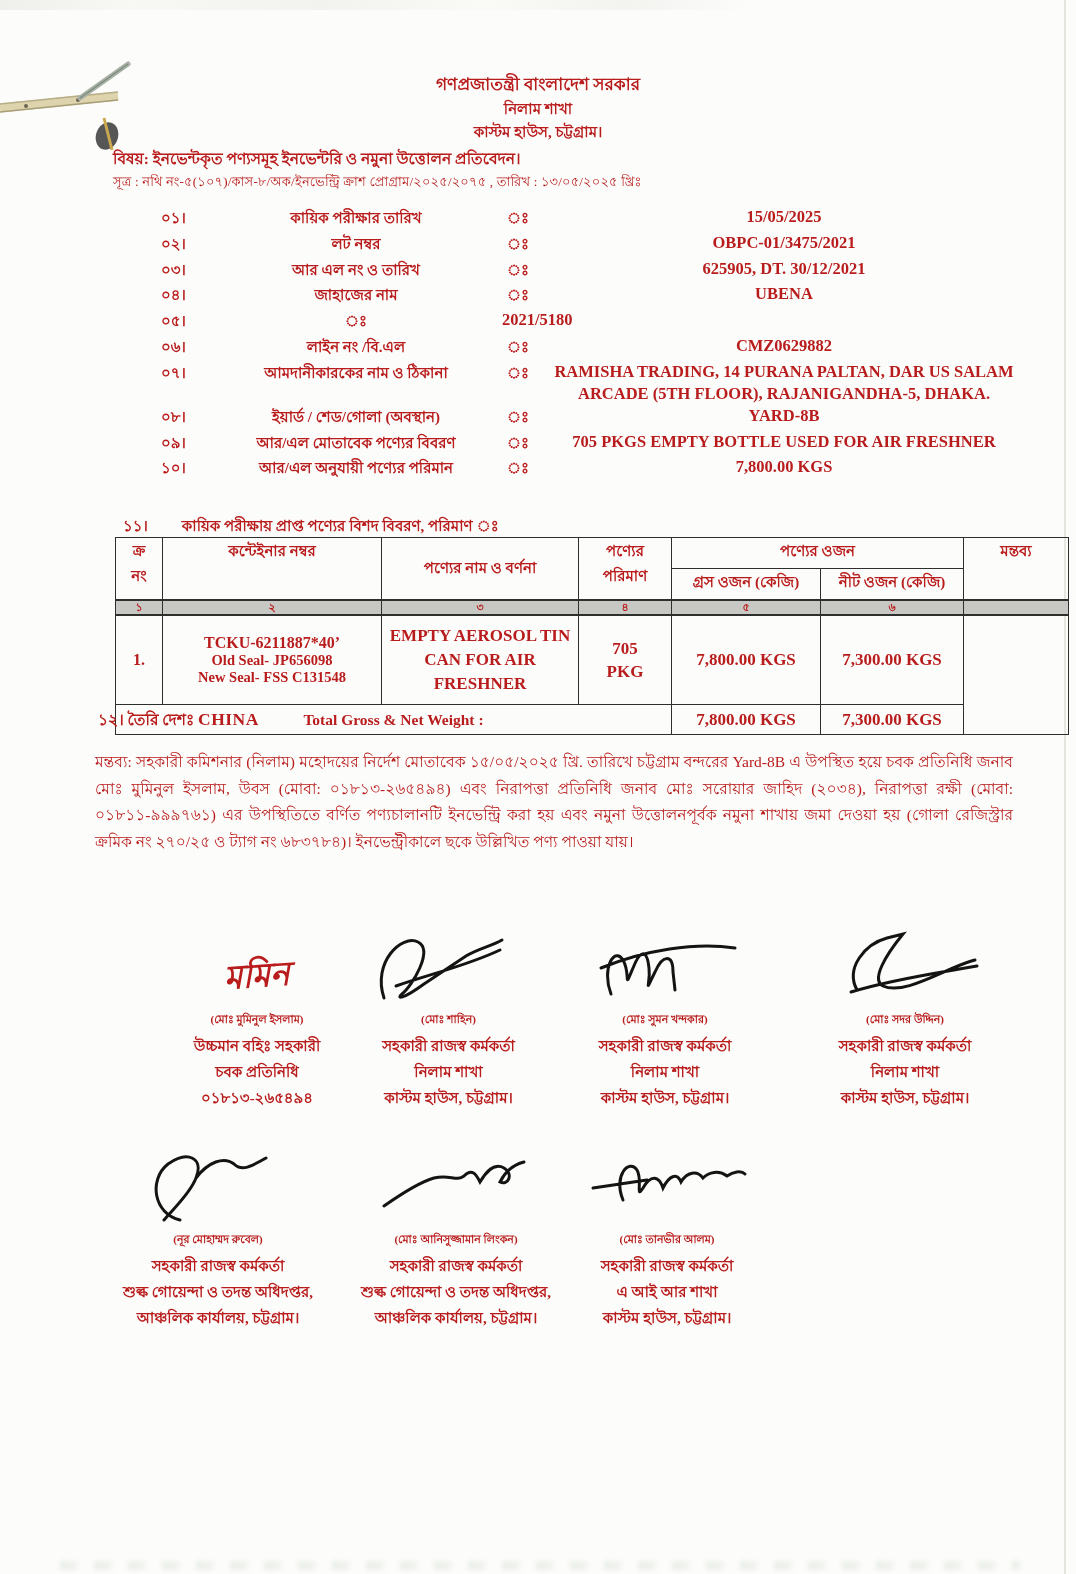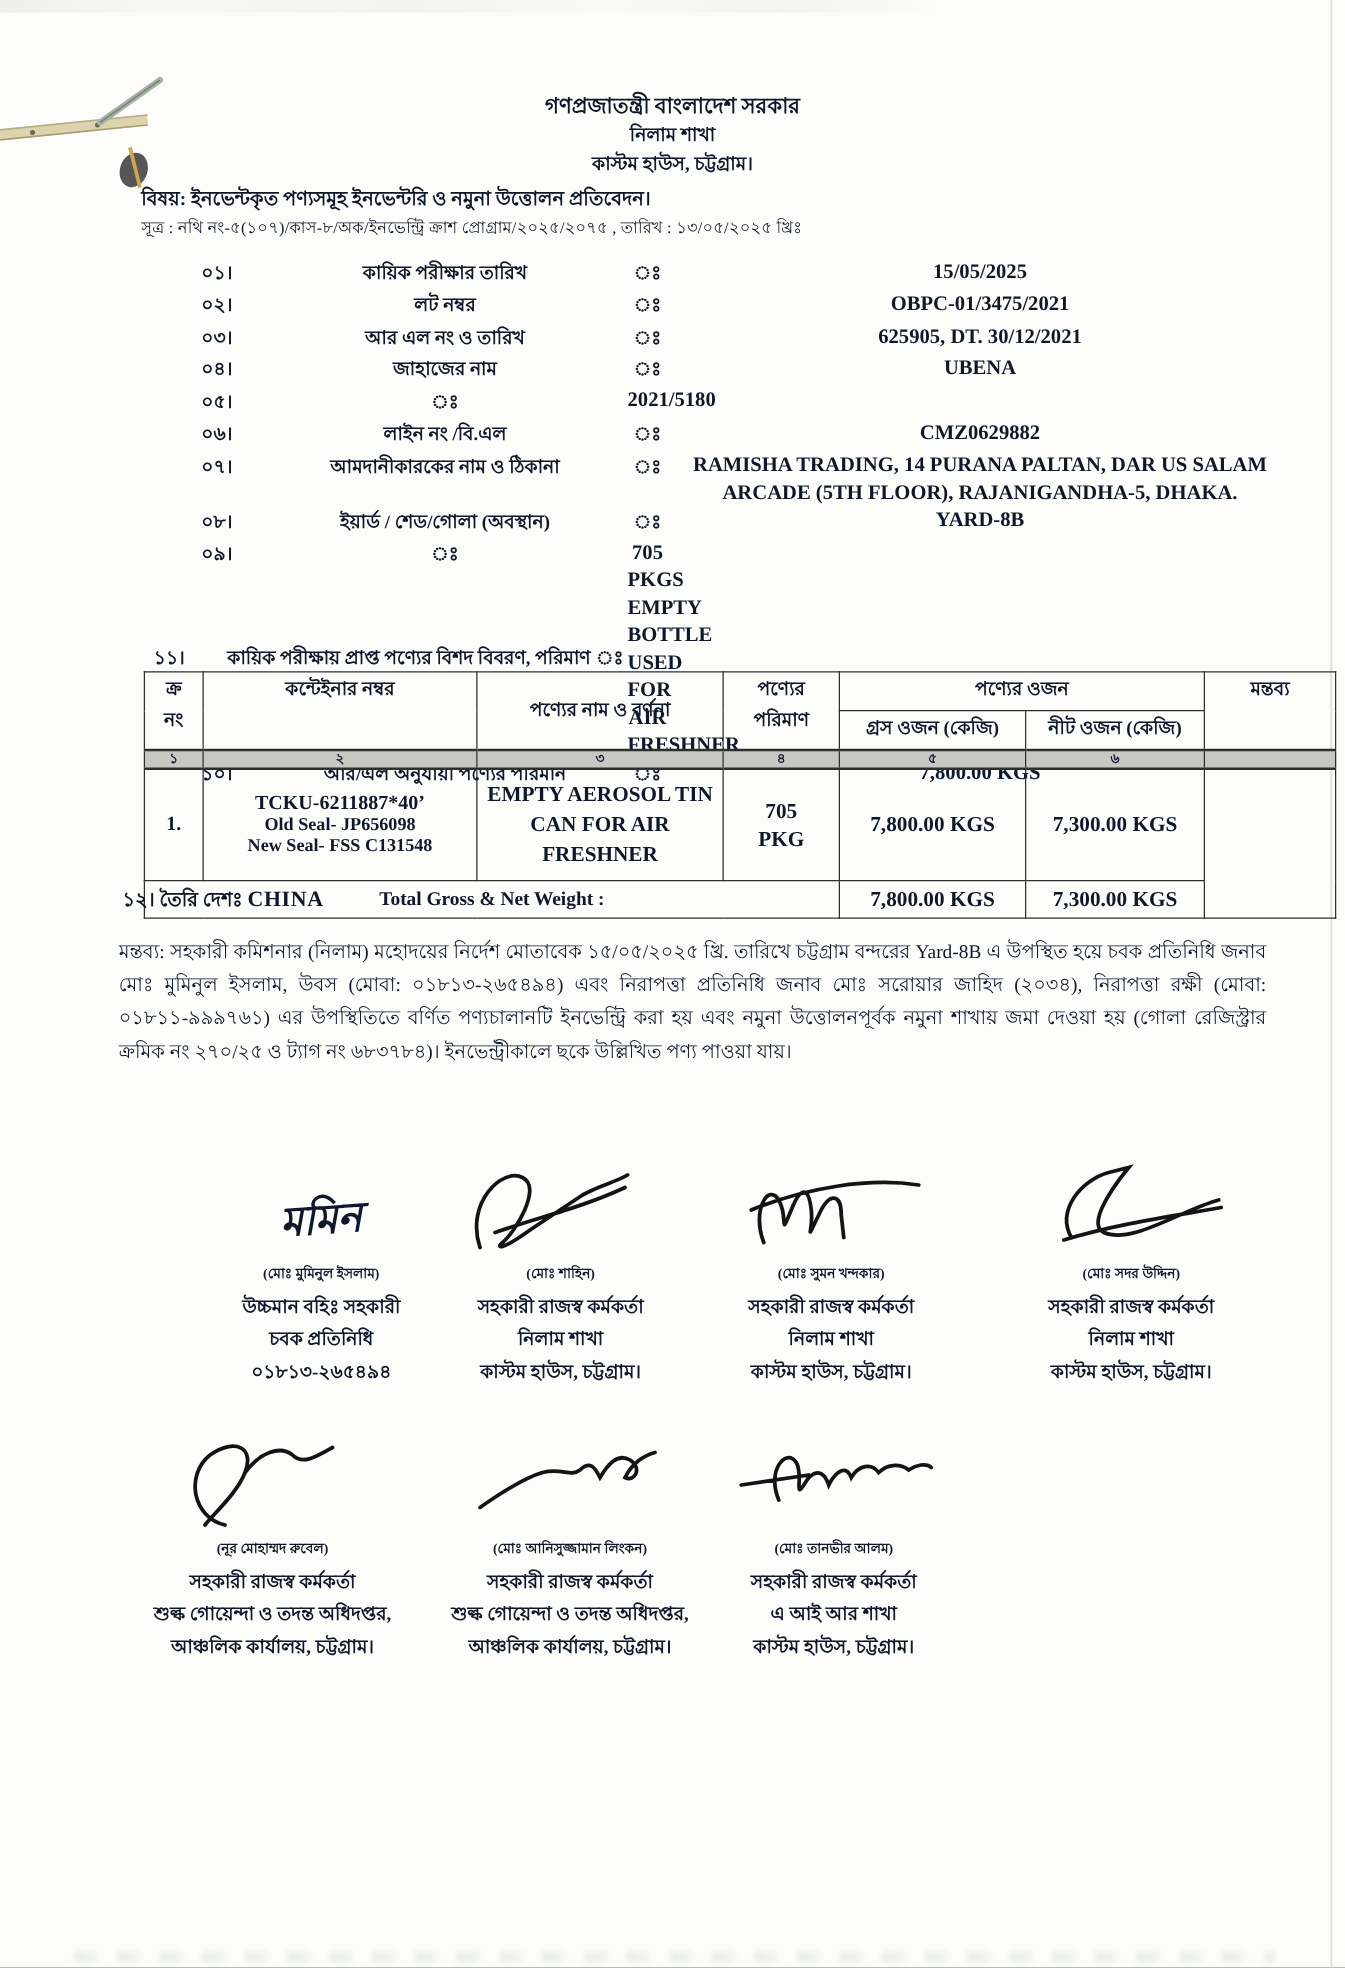--- a/index.html
+++ b/index.html
@@ -3,21 +3,21 @@
 <meta charset="utf-8">
 <style>
   html,body{margin:0;padding:0;background:#8a8a8a;}
   .page{
     position:relative;
     width:1076px;height:1574px;
     margin:0 auto;
     background:#fcfcfa;
     overflow:hidden;
     font-family:"Liberation Serif","DejaVu Serif",serif;
-    color:#0f172a;
+    color:#b91c1c;
   }
   .scan-top{position:absolute;top:0;left:0;width:100%;height:10px;
     background:linear-gradient(90deg,#e9e9e6 0%,#f6f6f3 12%,#eeeeea 30%,#f9f9f6 45%,#efefec 58%,#fcfcfa 70%);
     opacity:.7;}
   .scan-right{position:absolute;top:0;right:10px;width:2px;height:100%;background:#e6e6e1;}
   .bleed-bottom{position:absolute;left:60px;bottom:4px;width:960px;height:9px;
     background:repeating-linear-gradient(90deg,#c9d6c9 0px,#d7e0d5 14px,transparent 20px,transparent 34px);
     filter:blur(2px);opacity:.35;}
 
   
@@ -149,20 +149,21 @@
         <span class="fvalue">RAMISHA TRADING, 14 PURANA PALTAN, DAR US SALAM ARCADE (5TH FLOOR), RAJANIGANDHA-5, DHAKA.</span>
       </div>
       <div class="frow">
         <span class="fno">০৮।</span>
         <span class="flabel">ইয়ার্ড / শেড/গোলা (অবস্থান)</span>
         <span class="fcolon">ঃ</span>
         <span class="fvalue">YARD-8B</span>
       </div>
       <div class="frow">
         <span class="fno">০৯।</span>
+        <span class="flabel">আর/এল মোতাবেক পণ্যের বিবরণ</span>
         <span class="fcolon">ঃ</span>
         <span class="fvalue">705 PKGS EMPTY BOTTLE USED FOR AIR FRESHNER</span>
       </div>
       <div class="frow">
         <span class="fno">১০।</span>
         <span class="flabel">আর/এল অনুযায়ী পণ্যের পরিমান</span>
         <span class="fcolon">ঃ</span>
         <span class="fvalue">7,800.00 KGS</span>
       </div>
     </div>

